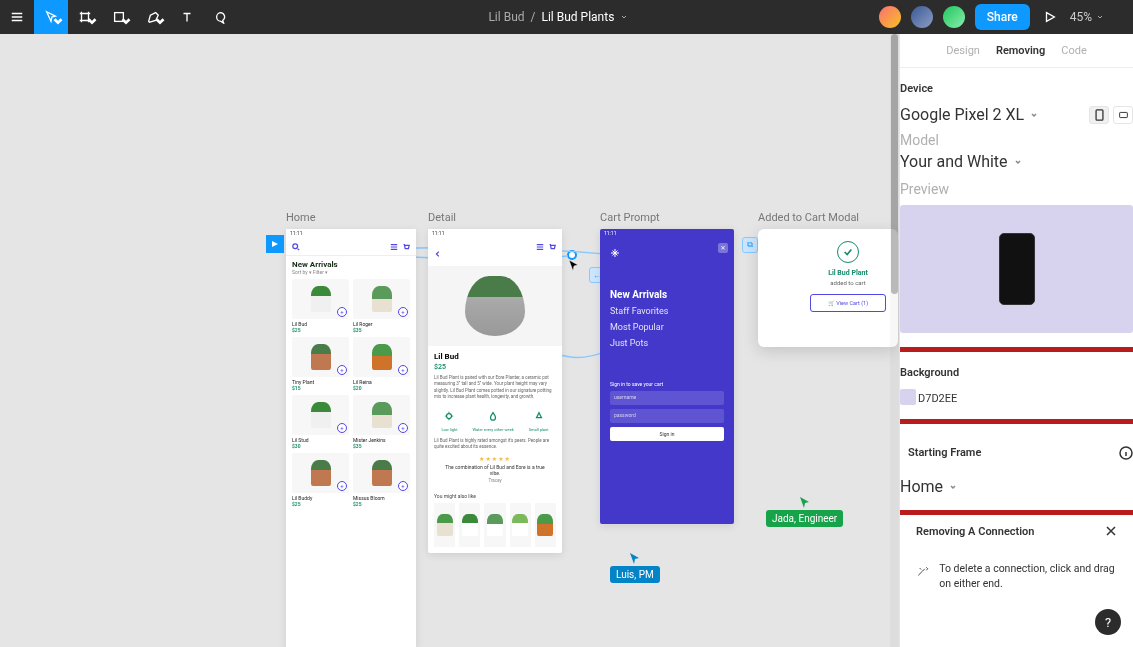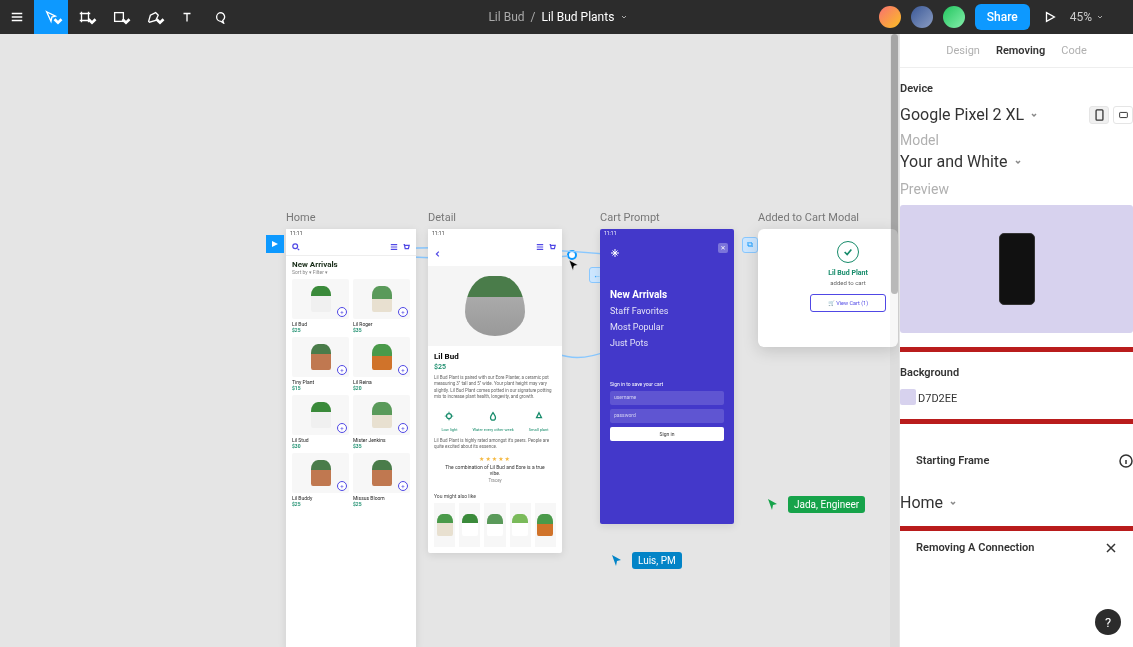--- a/index.html
+++ b/index.html
@@ -85,21 +85,21 @@
 .cart-body { padding:12px; text-align:center;margin-left:40px; }
 .cart-check { width:22px; height:22px; border:1.5px solid #168b6a; border-radius:50%; margin:0 auto 6px; display:flex; align-items:center; justify-content:center; }
 .cart-check svg{width:10px;height:10px;stroke:#168b6a;stroke-width:2;fill:none;}
 .cart-title { font-size:7px; font-weight:700; color:#168b6a; }
 .cart-sub { font-size:6px; color:#666; margin:2px 0 8px; }
 .cart-btn { border:1px solid #5048e5; border-radius:3px; font-size:5.5px; padding:5px; color:#5048e5; }
 .node { position:absolute; width:10px; height:10px; border:2px solid #0d99ff; border-radius:50%; background:#fff; }
 .return-badge { position:absolute; width:16px; height:16px; background:#cce6ff; border:1px solid #89c8ff; border-radius:3px; display:flex; align-items:center; justify-content:center; font-size:8px; color:#0d99ff; }
 
 
-.mp-cursor { position:absolute; display:flex; align-items:center; gap:8px; }
+.mp-cursor { position:absolute; display:flex; align-items:center; gap:0;flex-direction:column; }
 .mp-cursor svg { width:14px; height:14px; }
 .mp-label { padding:3px 6px; border-radius:3px; font-size:10px; color:#fff; white-space:nowrap; }
 .mp-jada { left:766px; top:462px; } .mp-jada .mp-label{background:#16a34a;}
 .mp-luis { left:610px; top:518px; } .mp-luis .mp-label{background:#0284c7;} 
 .editor-cursor { position:absolute; left:567px; top:225px; }
 
 
 .panel { position:absolute; right:0; top:34px; bottom:0; width:234px; background:#fff; border-left:1px solid #e5e5e5; overflow-y:auto; font-size:11px; color:#333; }
 .tabs { display:flex; gap:16px; padding:10px 16px; border-bottom:1px solid #eee;justify-content:center; }
 .tab { color:#b0b0b0; cursor:pointer; }
@@ -116,21 +116,21 @@
 .sub-label { color:#b0b0b0; font-size:14px; margin-bottom:4px; }
 .preview-box { height:128px; background:#d7d2ee; border-radius:3px; display:flex; align-items:center; justify-content:center; margin-top:8px; }
 .phone { width:36px; height:72px; background:#111; border-radius:5px; border:1px solid #333; }
 .swatch-row { display:flex; align-items:flex-end; gap:2px; }
 .swatch { width:16px; height:16px; background:#d7d2ee; border-radius:2px; }
 .sf-row{display:flex;align-items:center;justify-content:space-between;}
 .sf-row svg{width:14px;height:14px;stroke:#333;fill:none;stroke-width:1.5;}
 
 
 .tip { padding:14px 16px; display:flex; gap:10px; align-items:flex-start; position:relative; }
-.tip-head{display:flex;justify-content:space-between;align-items:center;padding:10px 16px;}
+.tip-head{display:flex;justify-content:space-between;padding:10px 16px;}
 .tip-icon { width:18px; height:18px; }
 .tip-text { font-size:10.5px; color:#333; line-height:1.4; }
 .tip-close { width:12px; height:12px; stroke:#333; cursor:pointer;}
 
 .help-fab { position:absolute; right:12px; bottom:12px; width:26px; height:26px; background:#2c2c2c; border-radius:50%; color:#fff; display:flex; align-items:center; justify-content:center; font-size:13px; cursor:pointer; }
 .scroll-track { position:absolute; right:234px; top:34px; width:9px; bottom:0; background:rgba(0,0,0,0.03);}
 .scroll-thumb { position:absolute; right:1px; top:0; width:7px; height:260px; background:rgba(0,0,0,0.25); border-radius:4px;}
 </style>
 </head>
 <body>
@@ -473,36 +473,42 @@
   <div class="section">
     <div class="sec-title">Background</div>
     <div class="swatch-row">
       <div class="swatch"></div>
       <span>D7D2EE</span>
     </div>
   </div>
 
   <div class="section">
     <div class="sf-row">
-      <div class="sec-title" style="margin:16px">Starting Frame</div>
+      <div class="sec-title" style="margin:8px">Starting Frame</div>
       <svg viewBox="0 0 14 14">
           <circle cx="7" cy="7" r="6"></circle>
           <path d="M7 4v0M7 6v4"></path>
         </svg>
     </div>
     <div style="height:10px"></div>
     <div class="dropdown">
         <span>Home</span>
         <svg viewBox="0 0 8 8">
           <path d="M2 3l2 2 2-2"></path>
         </svg>
       </div>
   </div>
 
   <div class="tip-head">
     <div style="font-weight:600">Removing A Connection</div>
     <svg class="tip-close" viewBox="0 0 12 12">
         <path d="M2 2l8 8M10 2l-8 8" stroke="#333" stroke-width="1.5"></path>
       </svg>
   </div>
+  <div class="tip">
+    <svg class="tip-icon" viewBox="0 0 18 18" style="stroke:#333;fill:none;stroke-width:1.2">
+        <path d="M3 15L9 9M9 9l3-3M14 4l2 2M14 8l2-2M5 5l2 2"></path>
+      </svg>
+    <div class="tip-text">To delete a connection, click and drag on either end.</div>
+  </div>
 </div>
 
 <div class="help-fab">?</div>
 
 </body></html>

